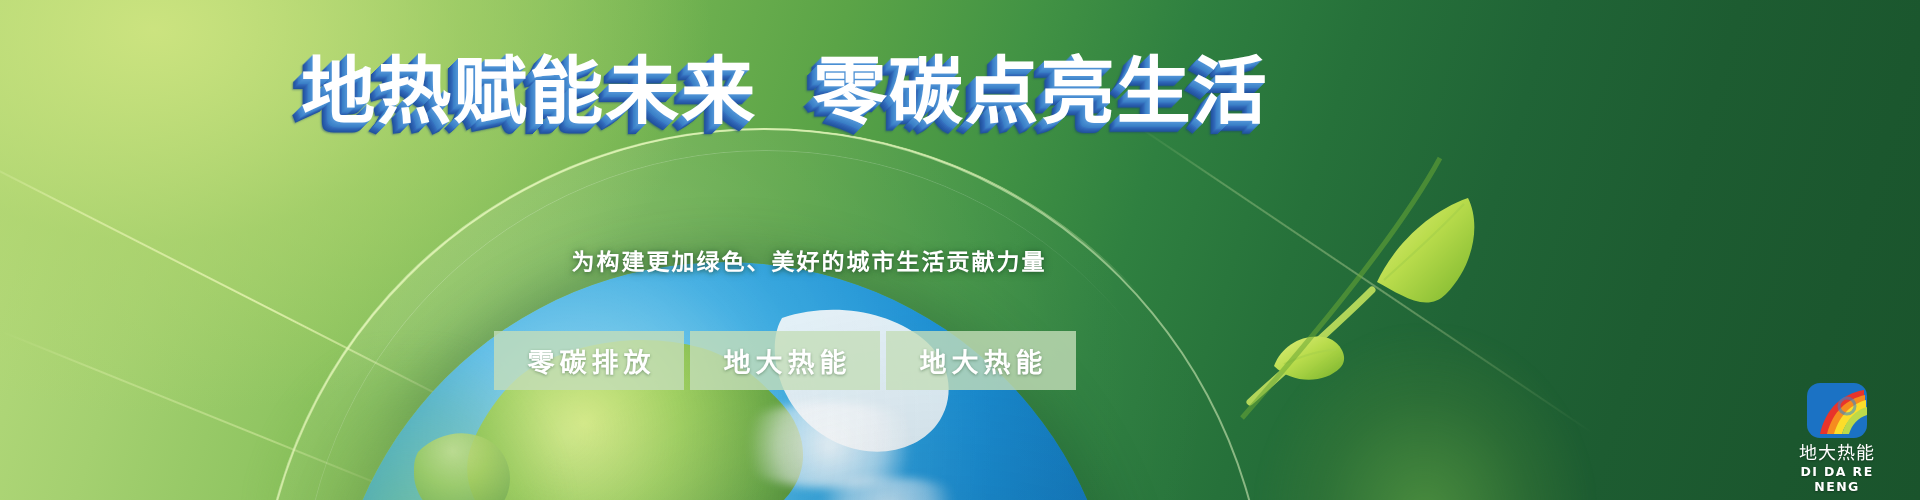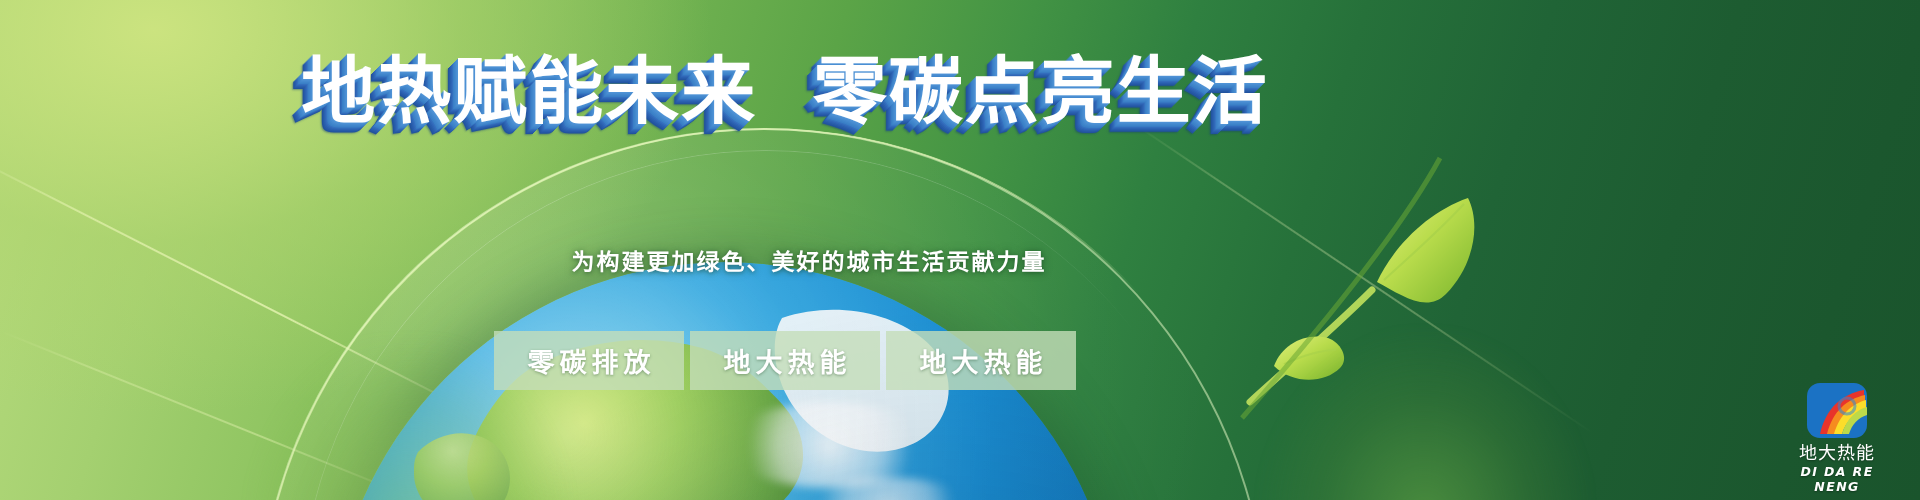--- a/index.html
+++ b/index.html
@@ -233,21 +233,20 @@
     font-weight: 400;
     font-size: 18px;
     letter-spacing: 1px;
     color: #ffffff;
     line-height: 1.05;
     text-shadow: 0 1px 2px rgba(0,0,0,0.35);
   }
   .logo-en {
     font-family: "DejaVu Sans", "Liberation Sans", sans-serif;
     font-weight: 700;
-    font-style: italic;
     font-size: 12.5px;
     letter-spacing: 1.4px;
     color: #ffffff;
     margin-top: 1px;
     text-shadow: 0 1px 2px rgba(0,0,0,0.35);
   }
 </style>
 </head>
 <body>
 

